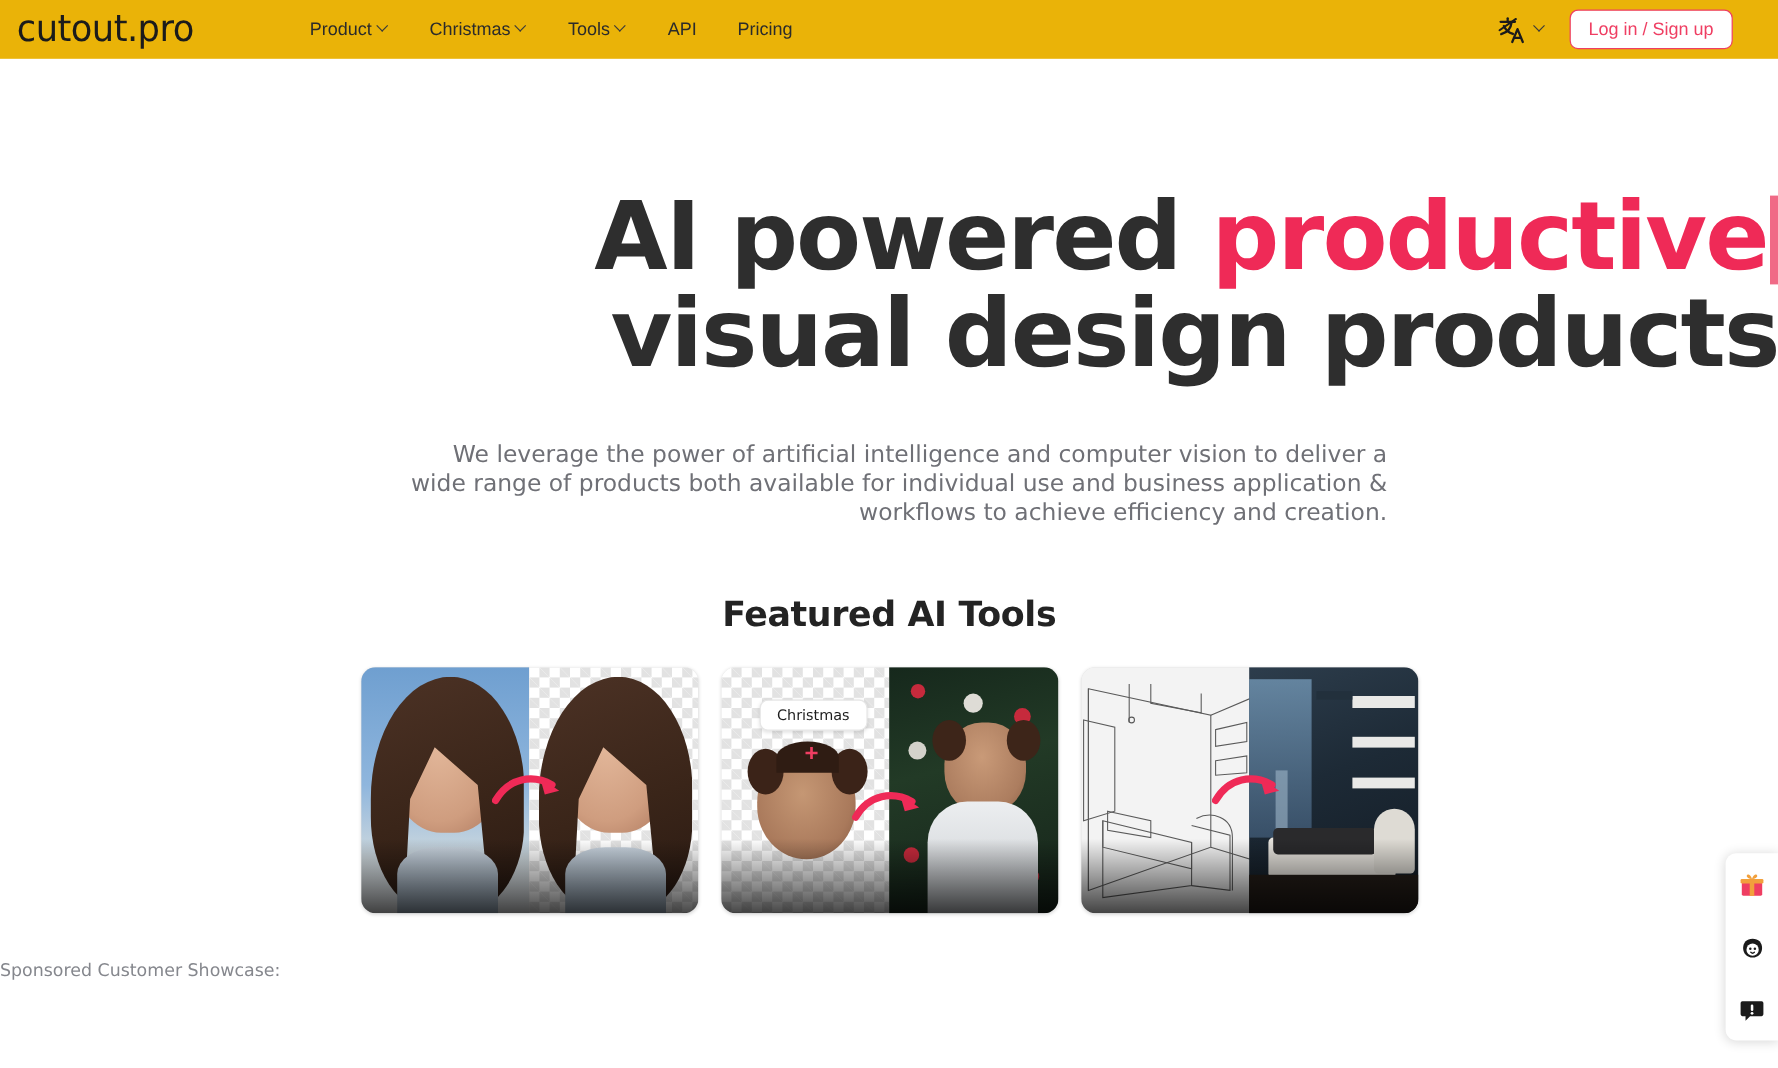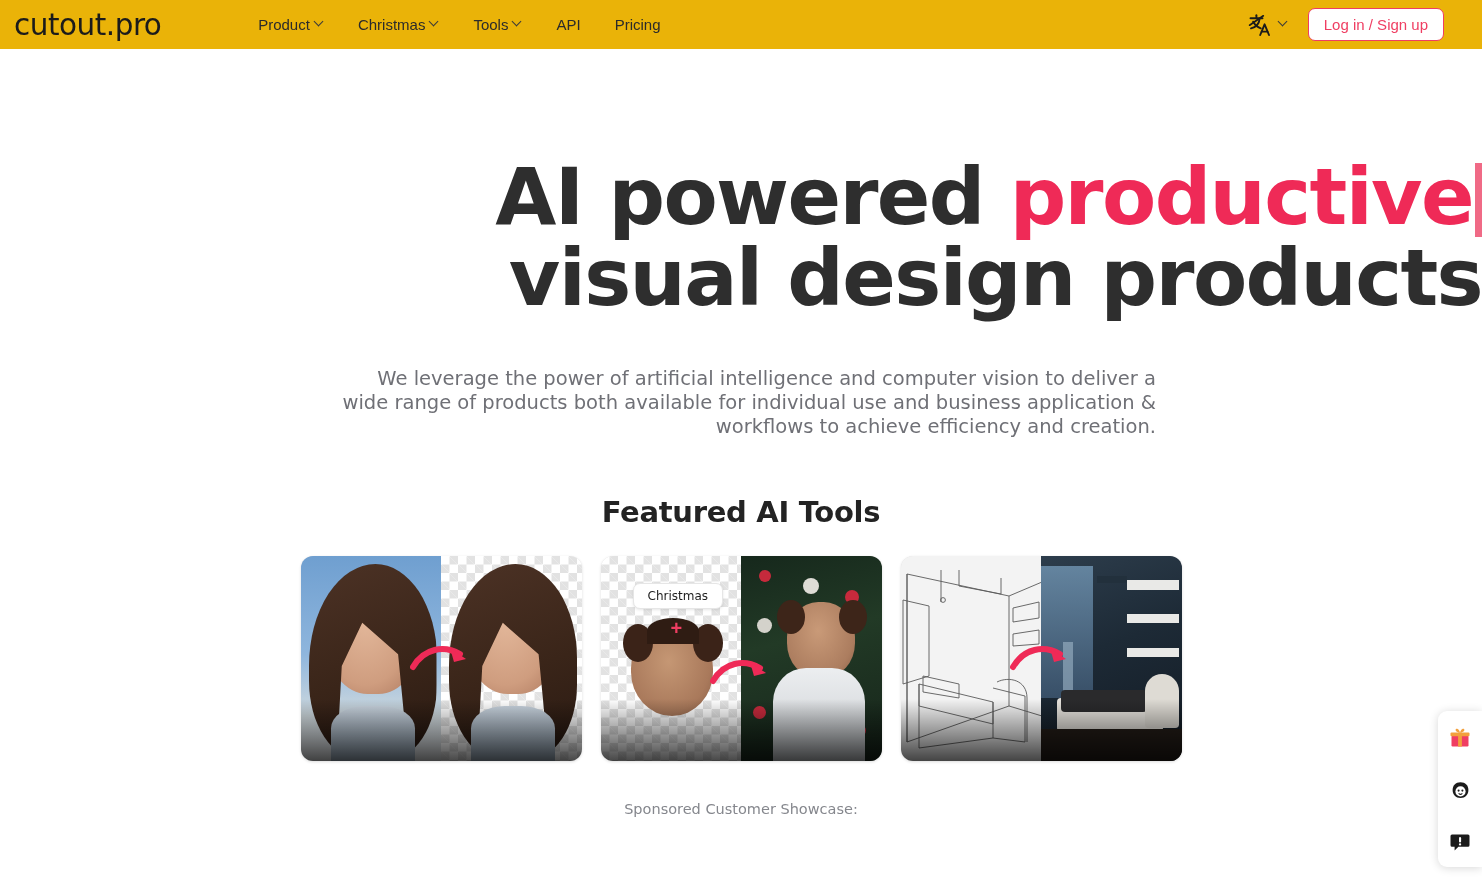--- a/index.html
+++ b/index.html
@@ -207,21 +207,20 @@
     left: 70px; top: 62px;
     color: #ef3e62;
     font-size: 20px;
     font-weight: 700;
     z-index: 8;
     line-height: 1;
   }
 
   
   .sponsored {
-    text-align: center;
     margin-top: 40px;
     font-size: 14.5px;
     color: #85878d;
     font-family: "DejaVu Sans", sans-serif;
   }
 
   
   .widget {
     position: absolute;
     right: 0;

